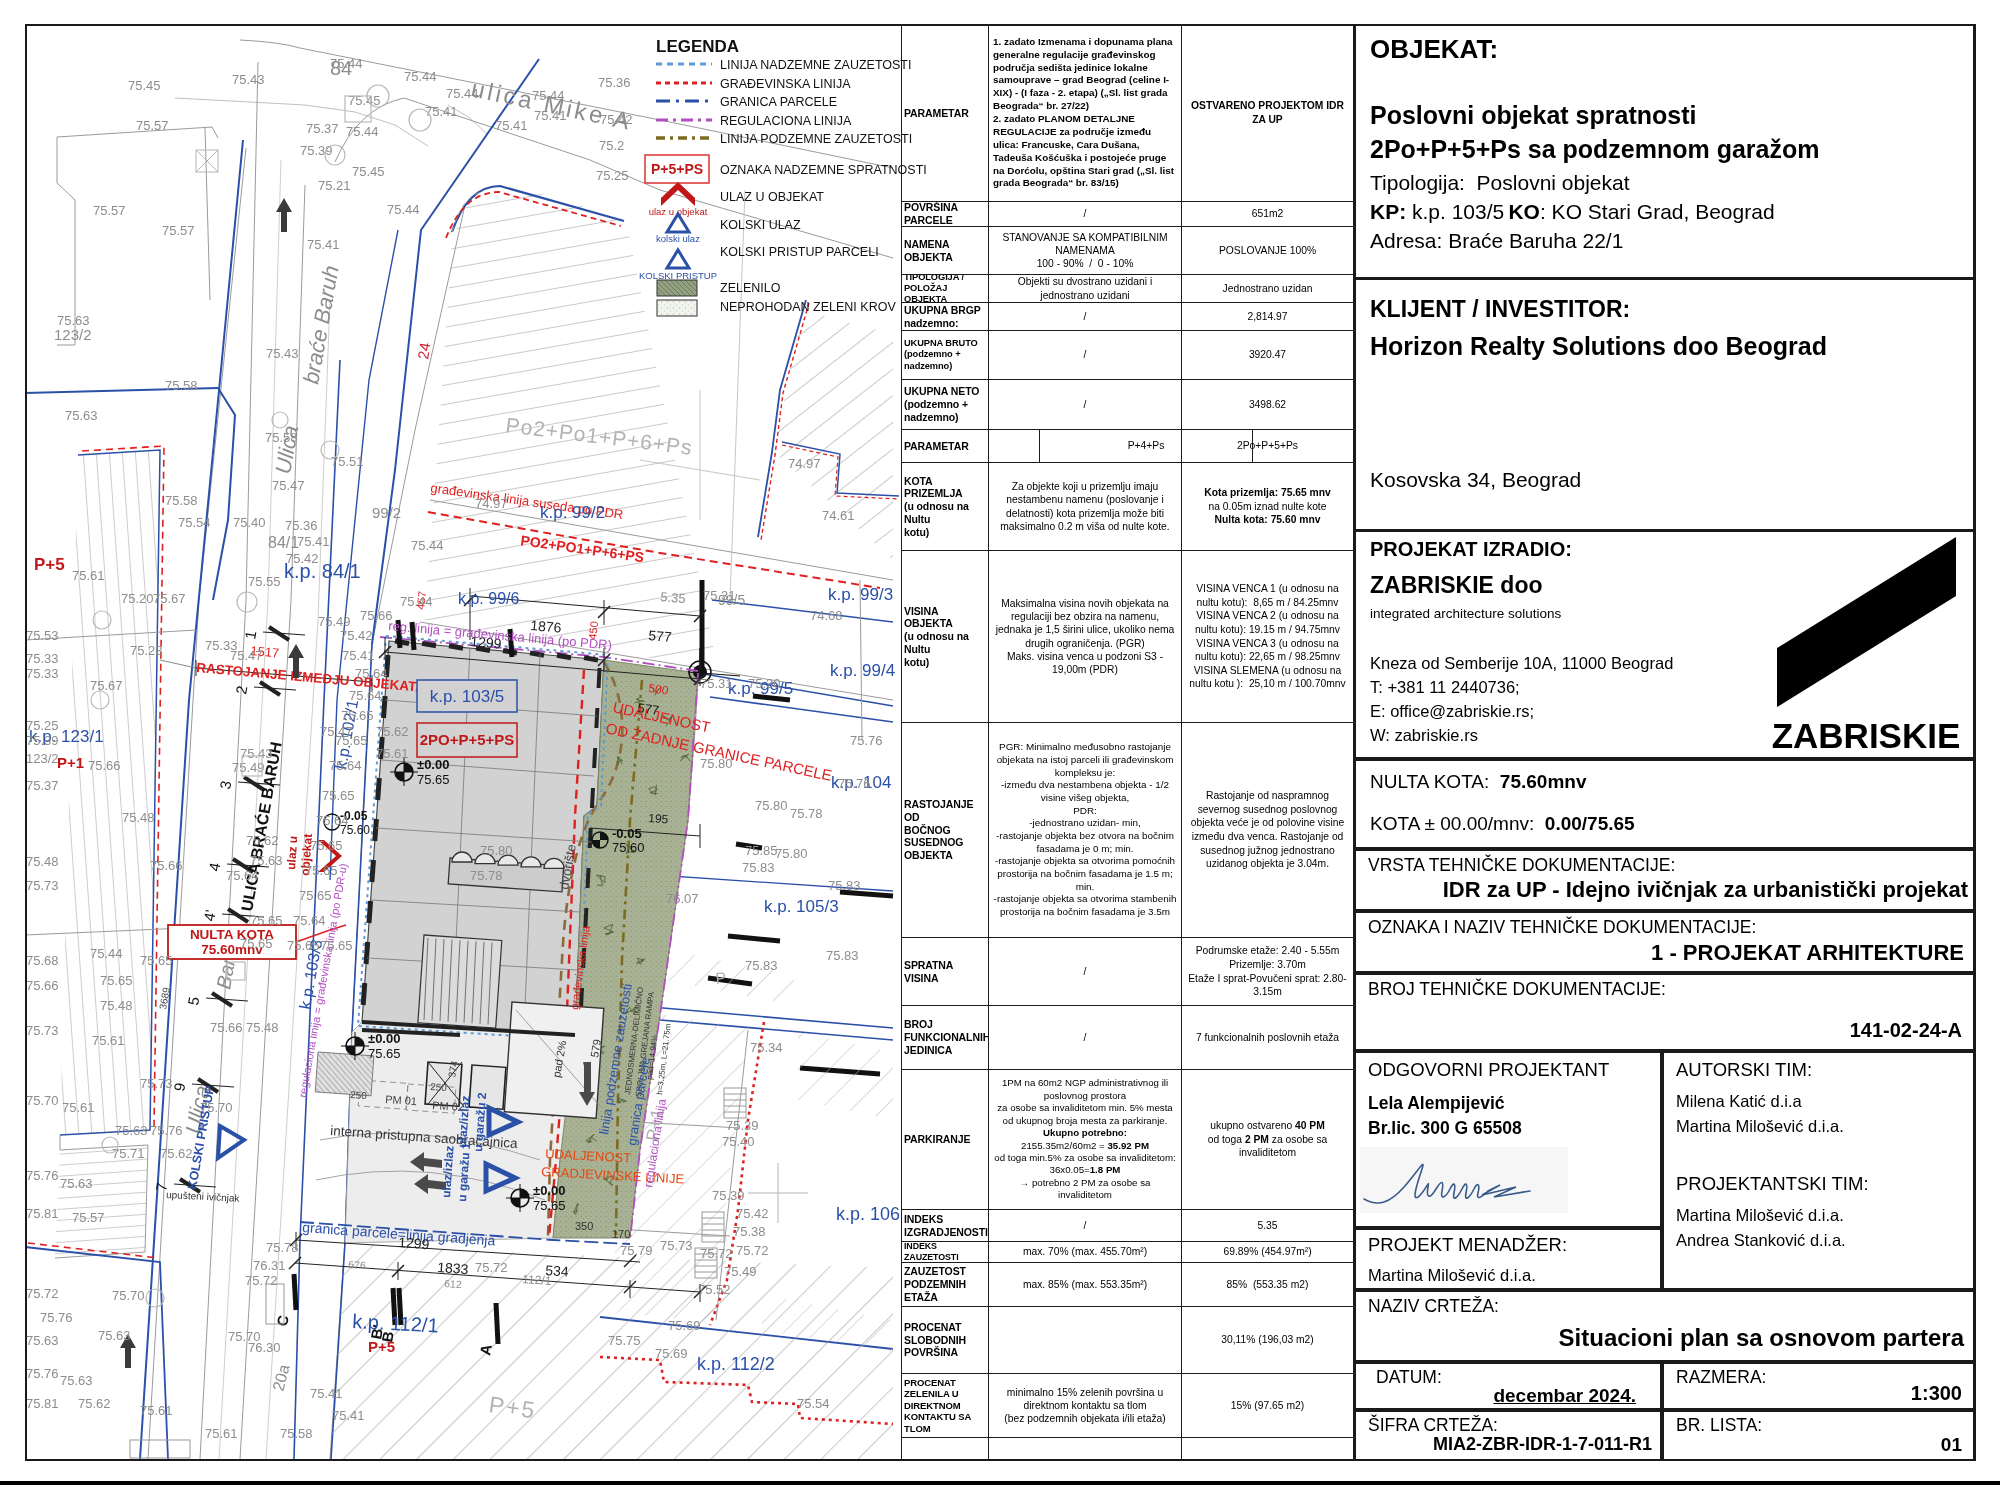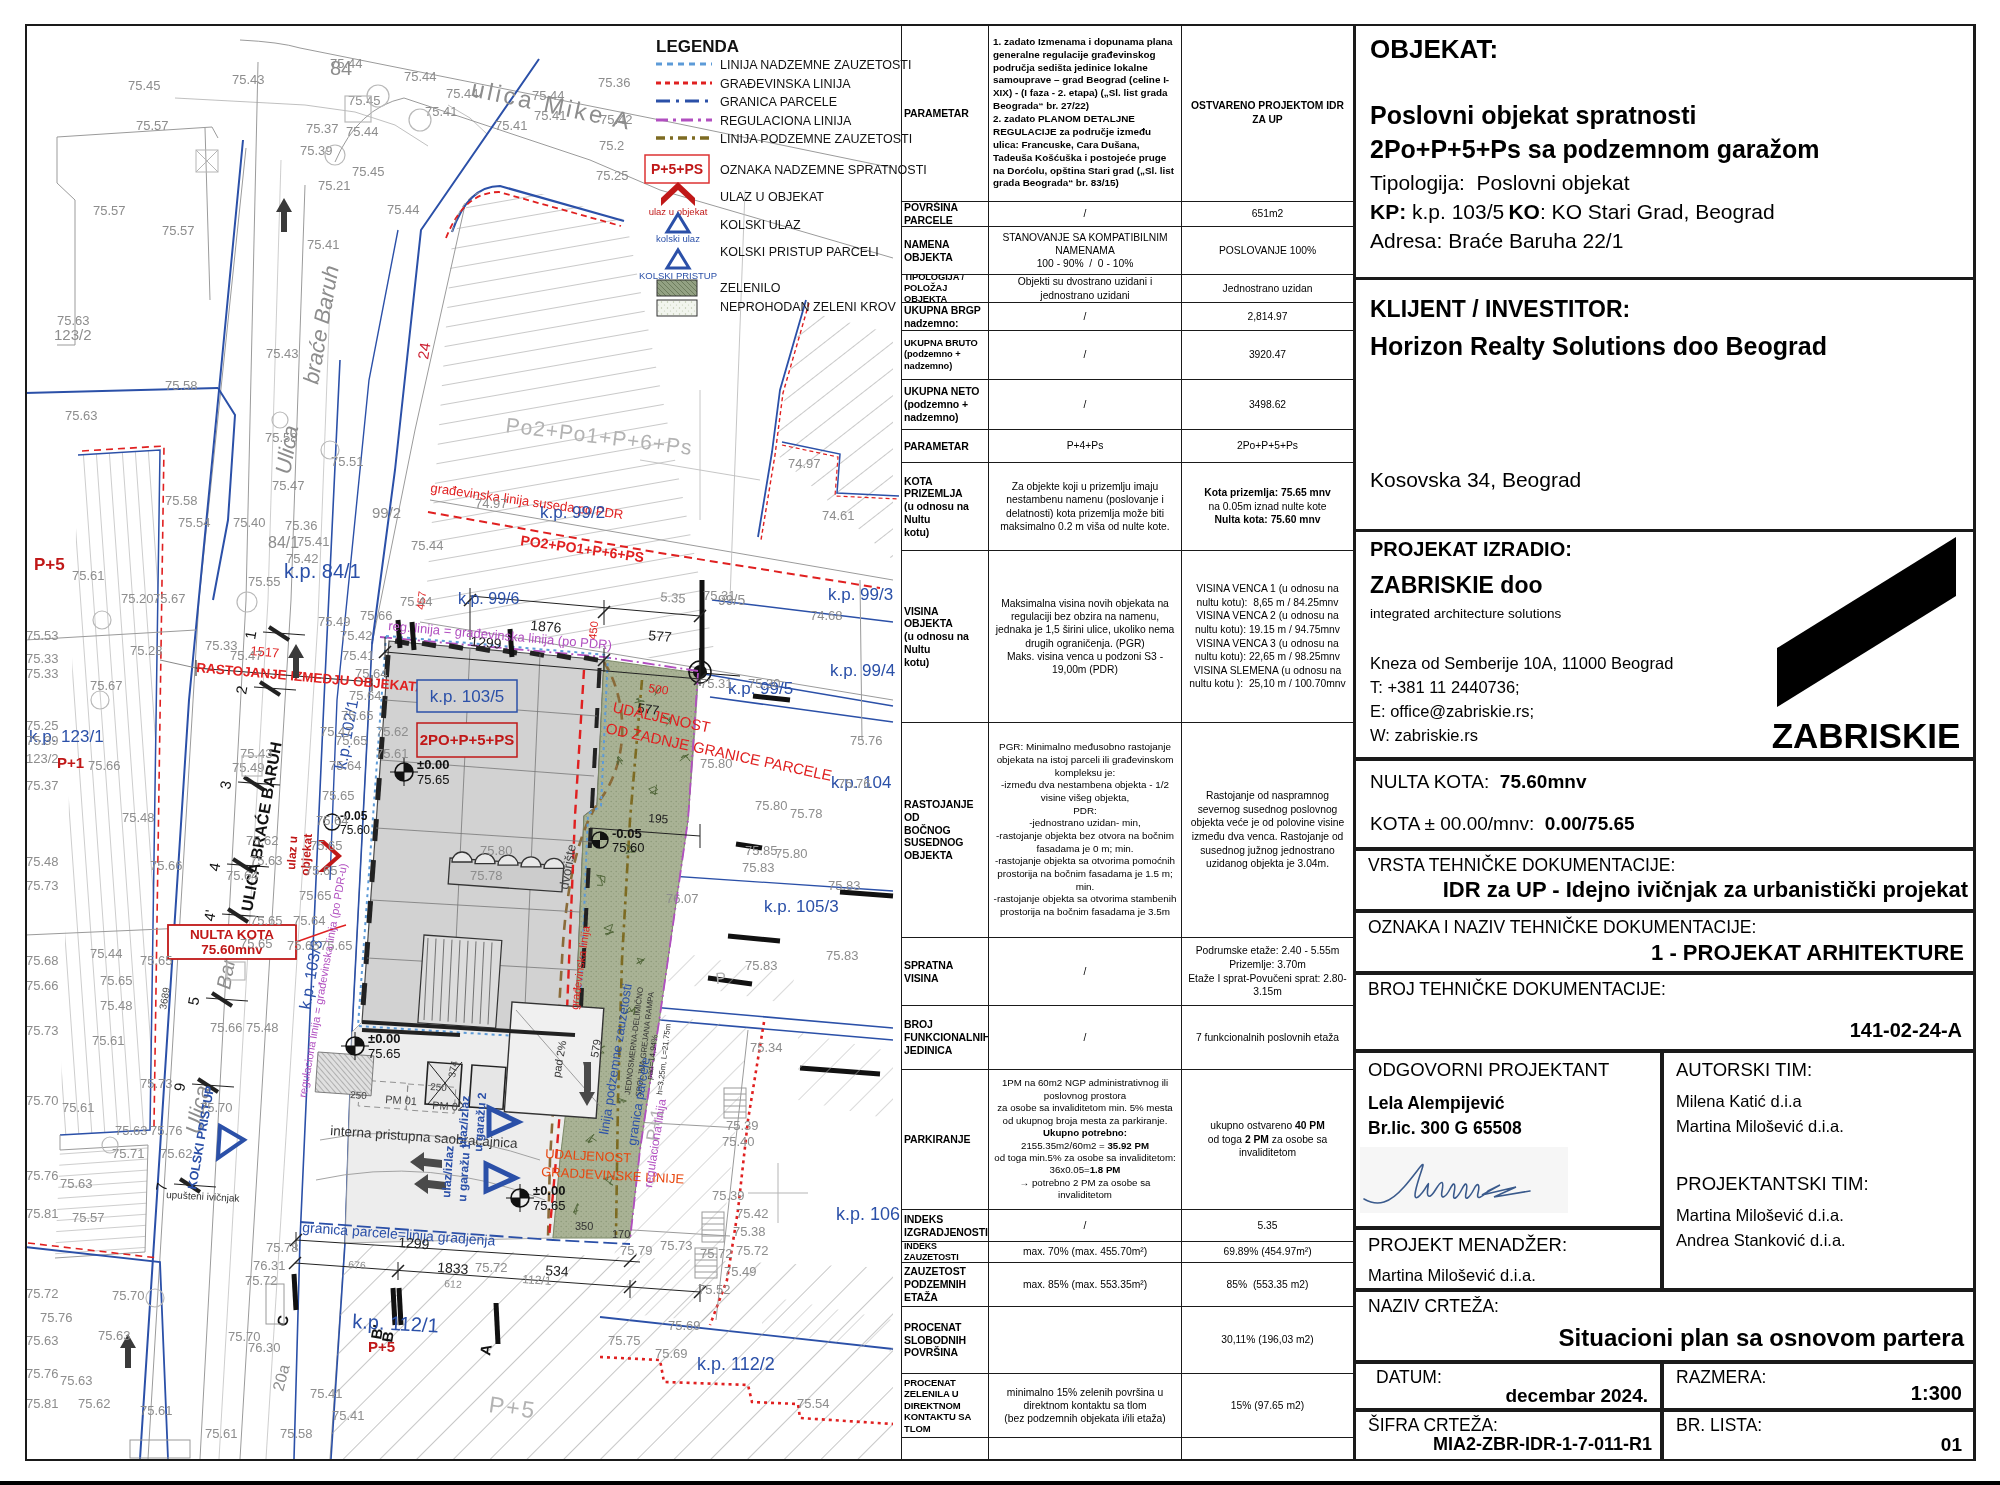--- a/index.html
+++ b/index.html
@@ -963,21 +963,21 @@
 <div class="cell c2" style="left:988px;top:379px;width:194px;height:51px;">
       <div style="width:100%;">/</div>
     </div>
 <div class="cell c3" style="left:1181px;top:379px;width:173px;height:51px;">
       <div style="width:100%;">3498.62</div>
     </div>
 
 <div class="cell c1" style="left:901px;top:429px;width:88px;height:34px;font-size:10.5px;">
       <div>PARAMETAR</div>
     </div>
-<div class="cell c2" style="left:988px;top:429px;width:194px;height:34px;">
+<div class="cell c2" style="left:1039px;top:429px;width:214px;height:34px;">
       <div style="width:100%;">P+4+Ps</div>
     </div>
 <div class="cell c3" style="left:1181px;top:429px;width:173px;height:34px;">
       <div style="width:100%;">2Po+P+5+Ps</div>
     </div>
 
 <div class="cell c1" style="left:901px;top:462px;width:88px;height:89px;font-size:10.5px;">
       <div>KOTA PRIZEMLJA<br>(u odnosu na Nultu<br>kotu)</div>
     </div>
 <div class="cell c2" style="left:988px;top:462px;width:194px;height:89px;">
@@ -1161,21 +1161,21 @@
  <div style="position:absolute;left:12px;top:36px;font-size:16.5px;">Martina Milošević d.i.a.</div>
 </div>
 
 <div class="tb" style="left:1354px;top:1290px;width:622px;height:72px;border:2px solid #1a1a1a;">
  <div style="position:absolute;left:12px;top:4px;font-size:17.5px;">NAZIV CRTEŽA:</div>
  <div style="position:absolute;right:10px;top:32px;font-size:24px;font-weight:bold;">Situacioni plan sa osnovom partera</div>
 </div>
 
 <div class="tb" style="left:1354px;top:1362px;width:308px;height:48px;border:2px solid #1a1a1a;">
  <div style="position:absolute;left:20px;top:3px;font-size:17.5px;">DATUM:</div>
- <div style="position:absolute;right:12px;top:21px;font-size:19px;font-weight:bold;">decembar 2024.</div>
+ <div style="position:absolute;right:24px;top:21px;font-size:19px;font-weight:bold;text-decoration:underline;">decembar 2024.</div>
 </div>
 
 <div class="tb" style="left:1662px;top:1362px;width:314px;height:48px;border:2px solid #1a1a1a;">
  <div style="position:absolute;left:12px;top:3px;font-size:17.5px;">RAZMERA:</div>
  <div style="position:absolute;right:12px;top:18px;font-size:20px;font-weight:bold;">1:300</div>
 </div>
 
 <div class="tb" style="left:1354px;top:1410px;width:308px;height:51px;border:2px solid #1a1a1a;">
  <div style="position:absolute;left:12px;top:3px;font-size:17.5px;">ŠIFRA CRTEŽA:</div>
  <div style="position:absolute;right:8px;top:22px;font-size:18px;font-weight:bold;">MIA2-ZBR-IDR-1-7-011-R1</div>

